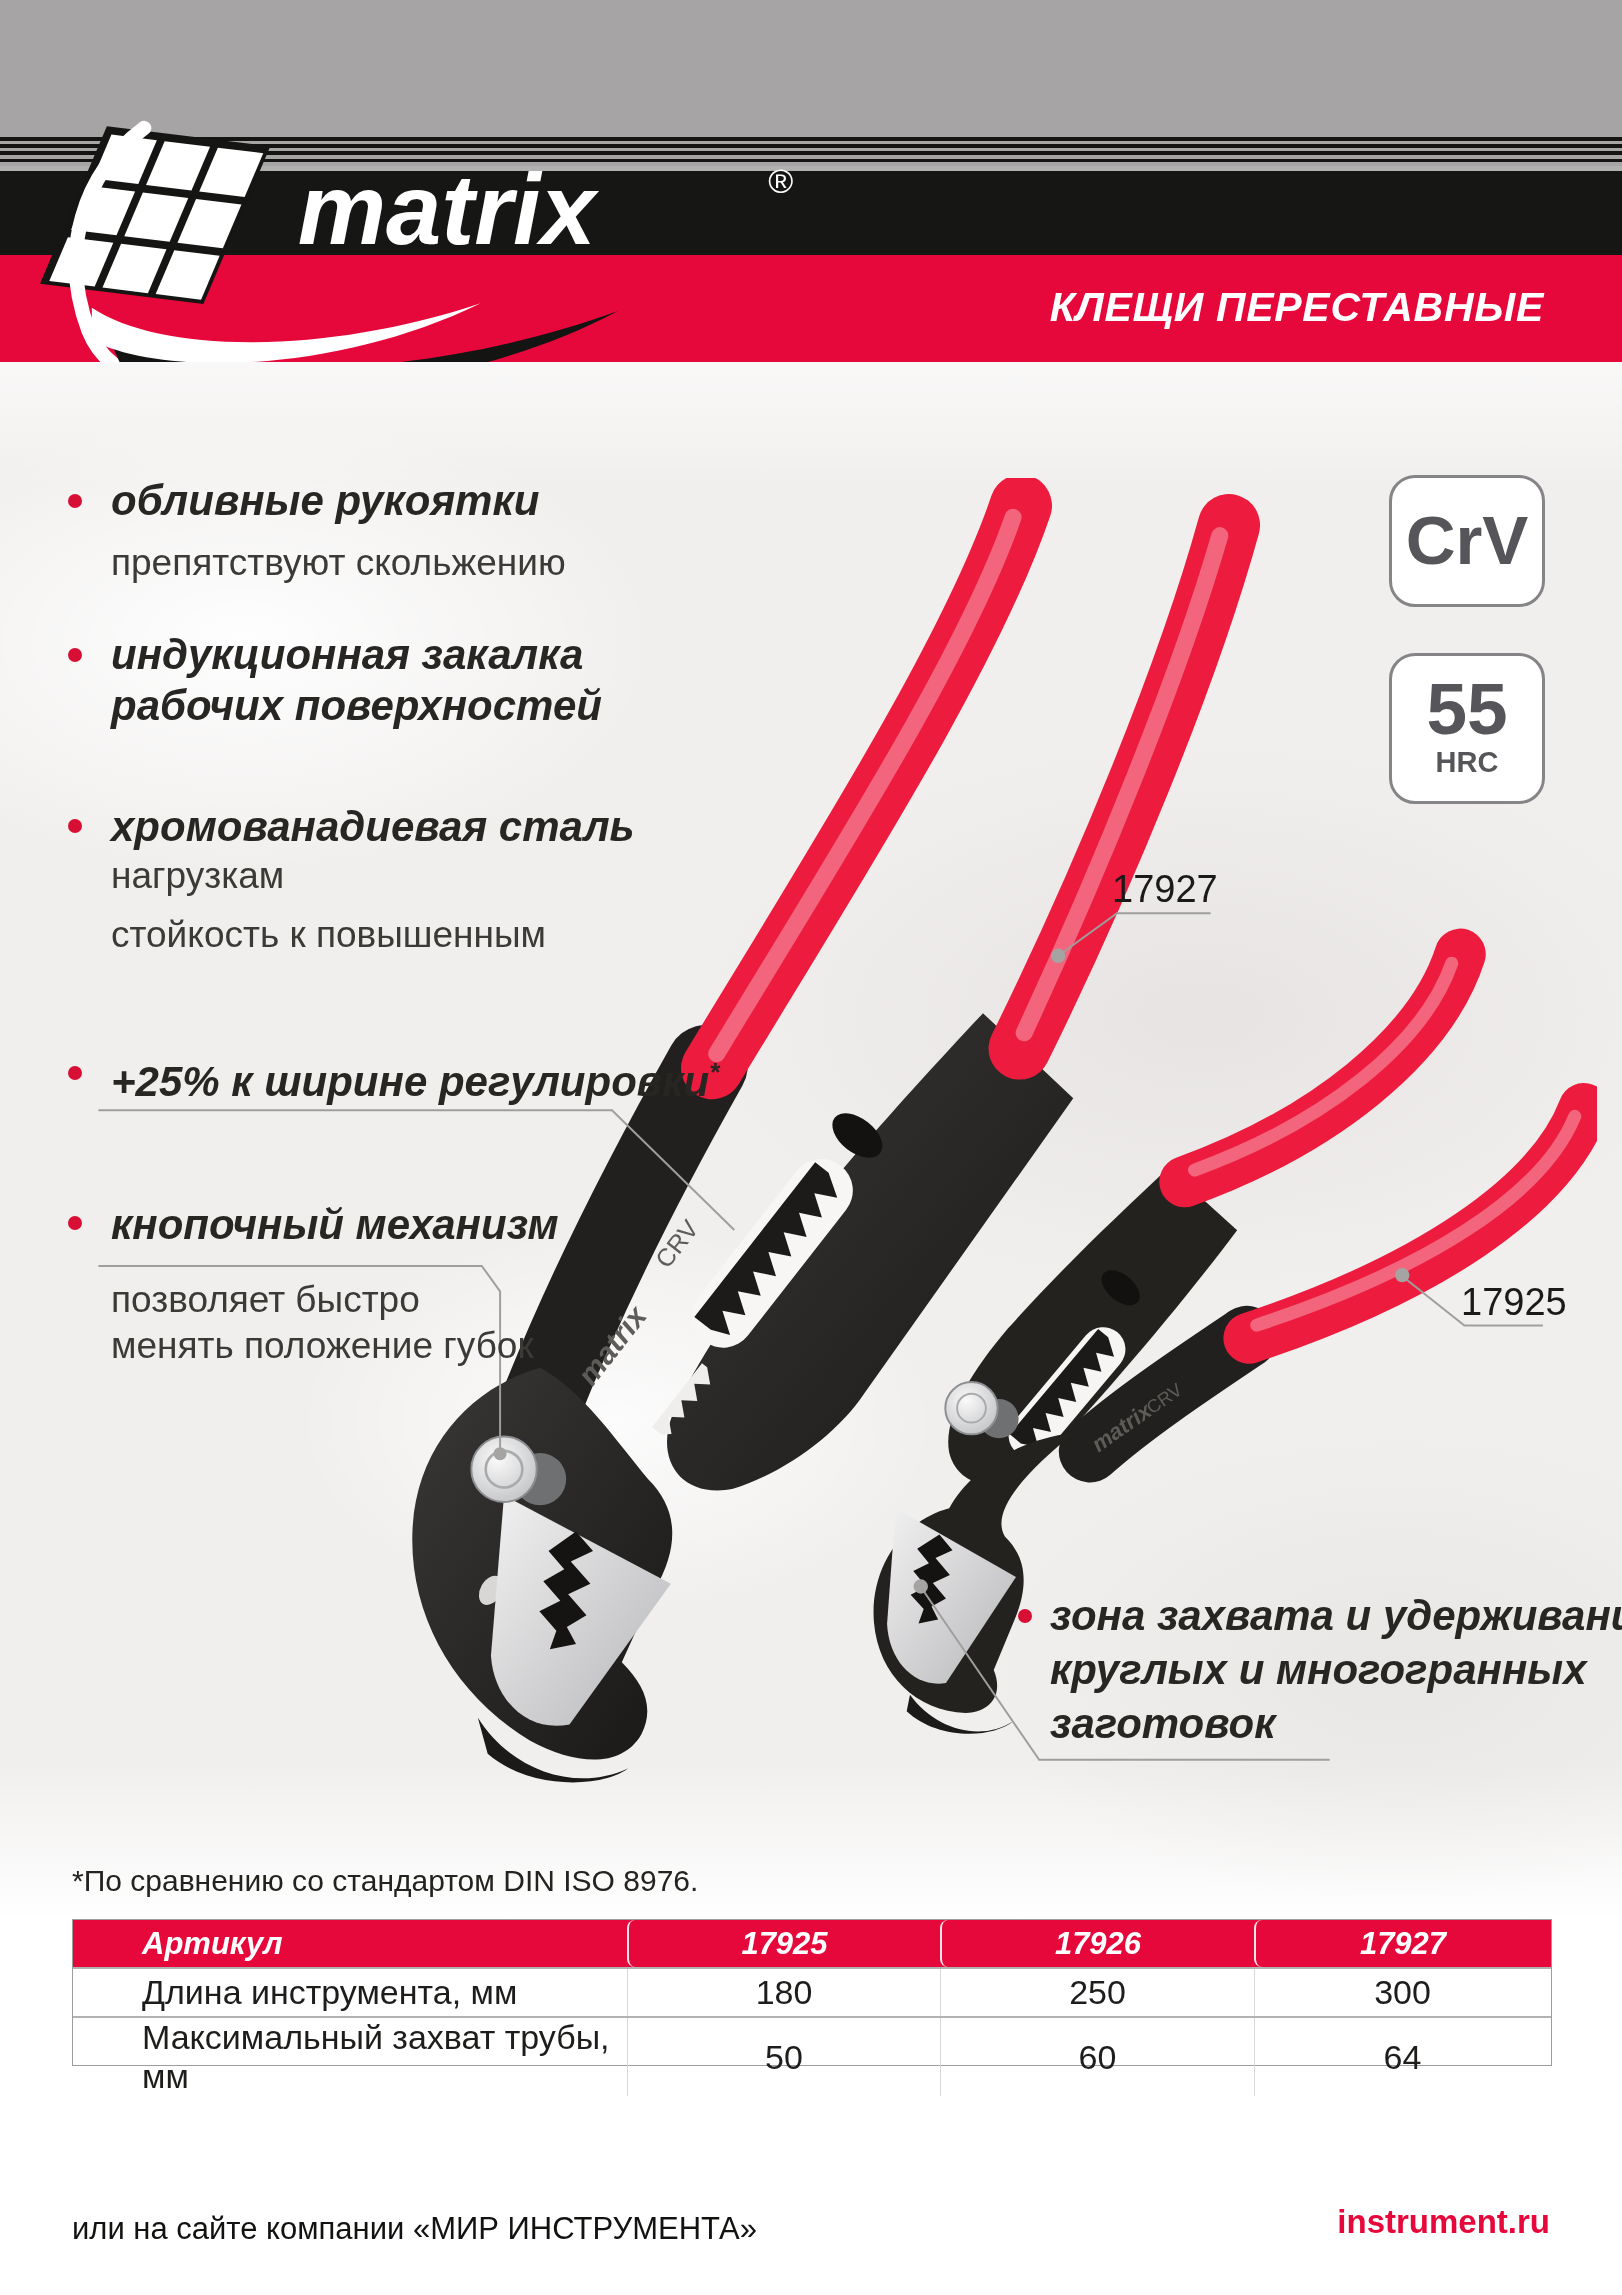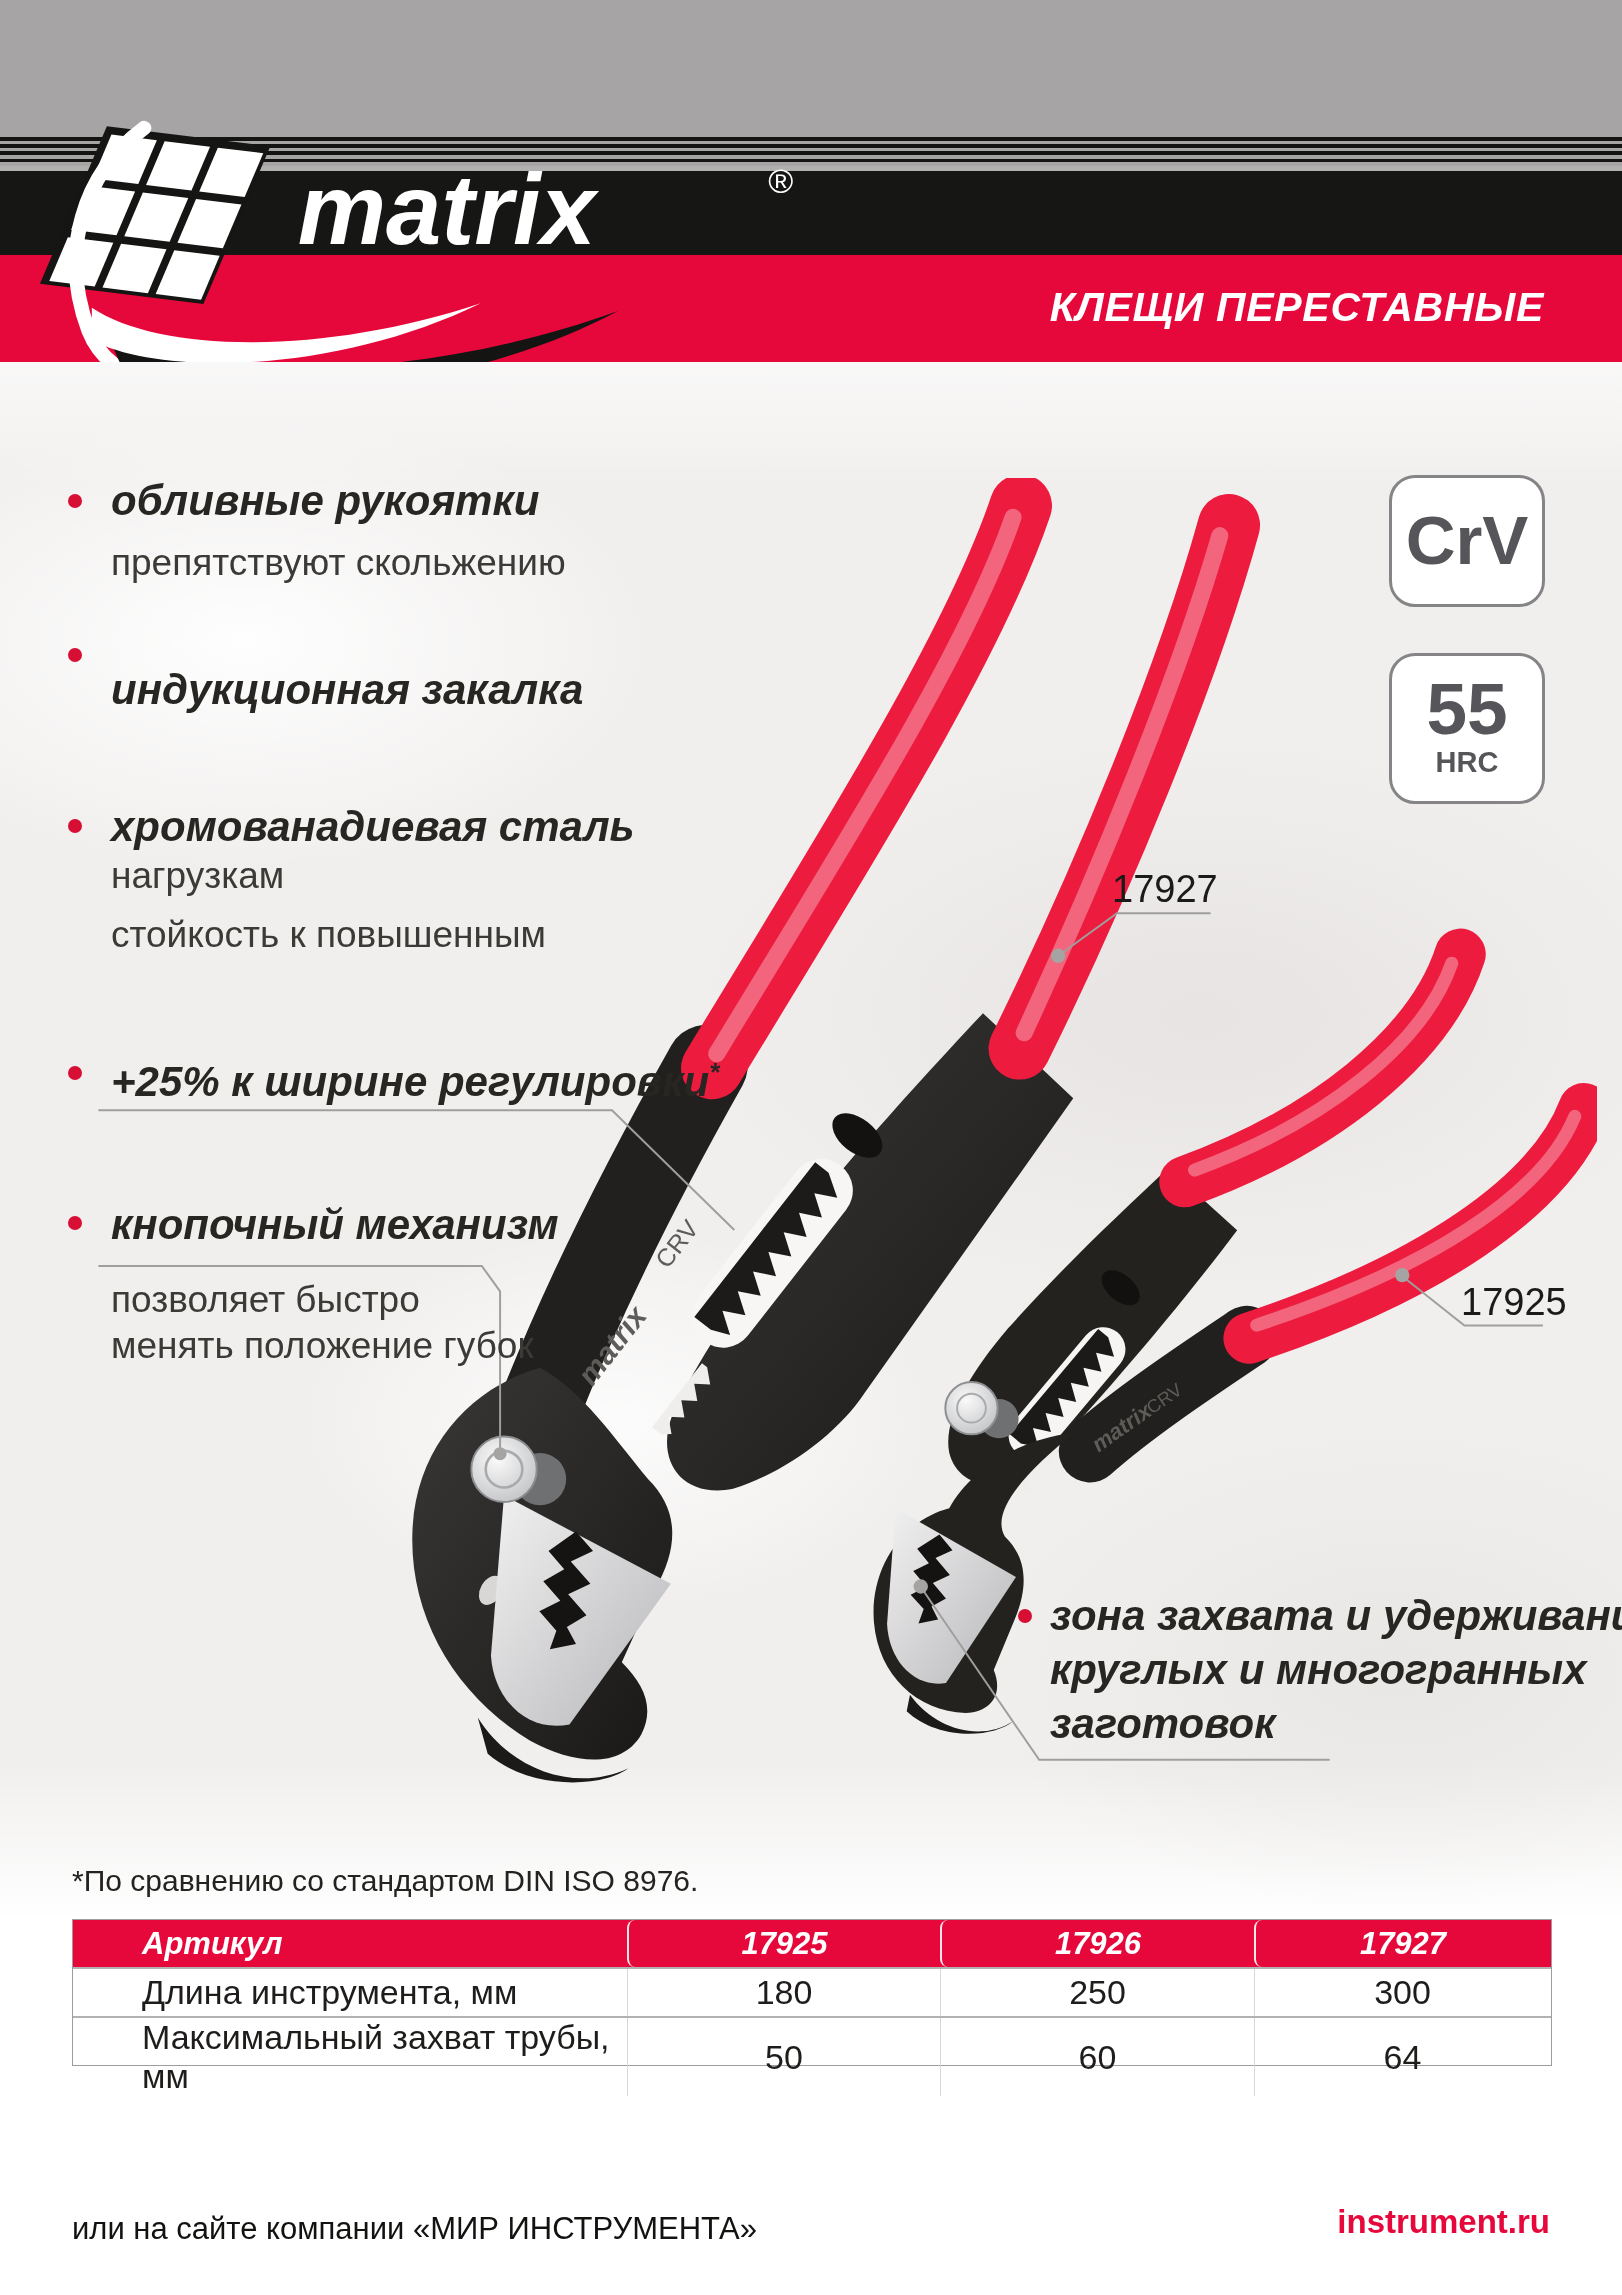--- a/index.html
+++ b/index.html
@@ -207,22 +207,23 @@
     </g>
   </svg>
 
   <div class="dot" style="left:68px;top:494px;"></div>
   <div class="feat" style="top:475px;">
     <div class="t">обливные рукоятки</div>
     <div class="d">препятствуют скольжению</div>
   </div>
 
   <div class="dot" style="left:68px;top:648px;"></div>
-  <div class="feat" style="top:664px;">
+  <div class="feat" style="top:629px;">
     <div class="t">индукционная закалка</div>
+    <div class="t">рабочих поверхностей</div>
   </div>
 
   <div class="dot" style="left:68px;top:819px;"></div>
   <div class="feat" style="top:801px;">
     <div class="t">хромованадиевая сталь</div>
     <div class="d nomargin">нагрузкам</div>
     <div class="d" style="margin-top:11.8px;">стойкость к повышенным</div>
   </div>
 
   <div class="dot" style="left:68px;top:1066px;"></div>

